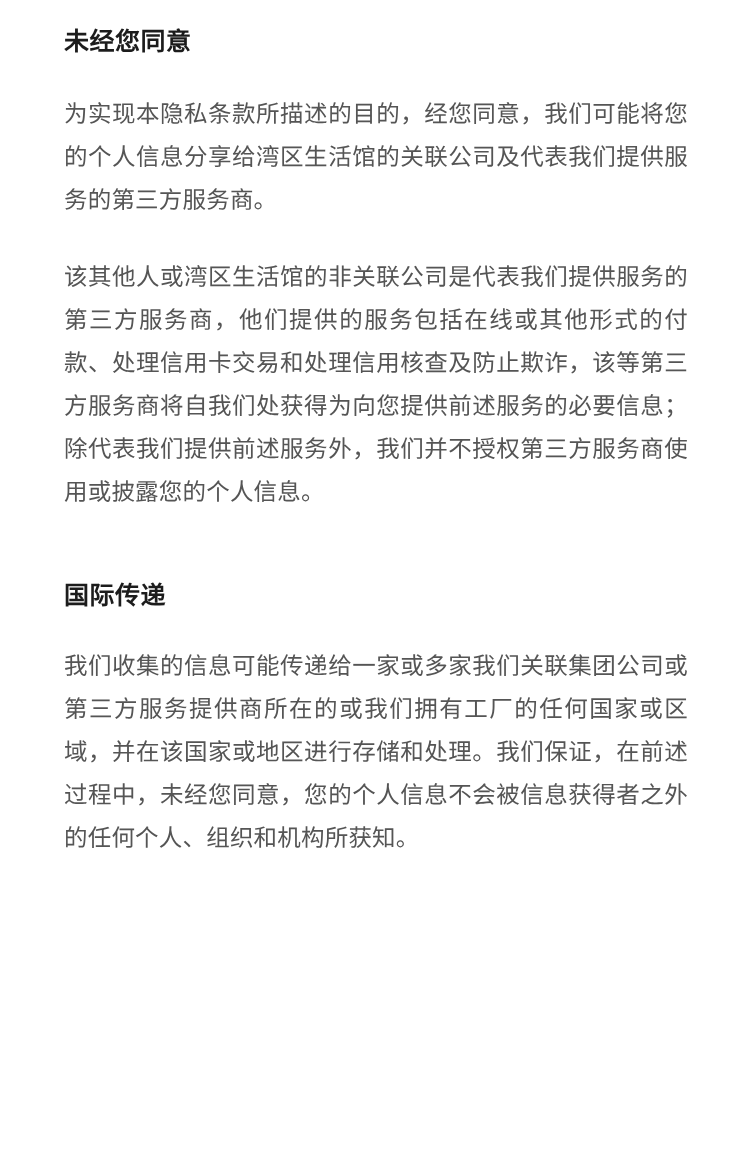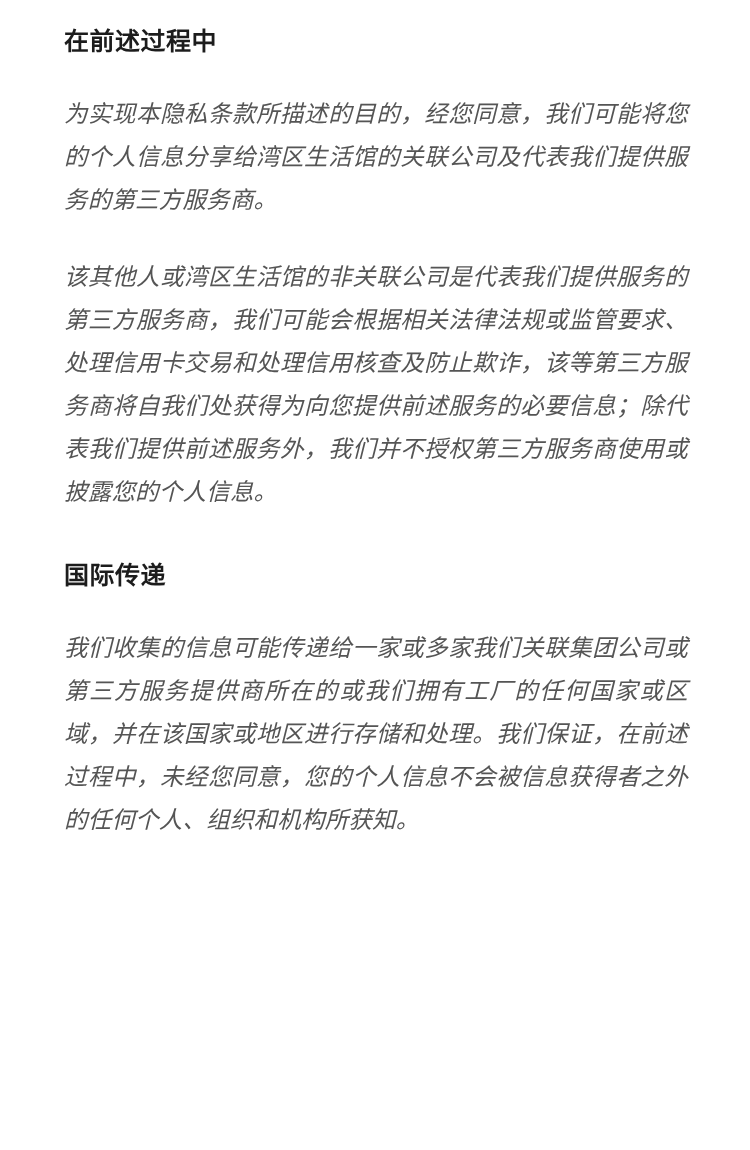--- a/index.html
+++ b/index.html
@@ -23,47 +23,45 @@
   }
   .section-heading {
     font-size: 25px;
     font-weight: bold;
     color: #1c1c1c;
     line-height: 1.4;
     margin: 0 0 34px 0;
     letter-spacing: 0.5px;
   }
   .section-heading.second {
-    margin-top: 46px;
+    margin-top: 64px;
     margin-bottom: 32px;
-    font-family: Liberation Mono, monospace;
   }
   .para {
     font-size: 23.5px;
     line-height: 43px;
     color: #555555;
     margin: 0 0 34px 0;
     text-align: justify;
     letter-spacing: 0.2px;
-    font-style: italic;
   }
   .para:last-child {
     margin-bottom: 0;
   }
 </style>
 </head>
 <body>
 
 <div class="page">
 
-  <h2 class="section-heading">在前述过程中</h2>
+  <h2 class="section-heading">未经您同意</h2>
 
   <p class="para">为实现本隐私条款所描述的目的，经您同意，我们可能将您的个人信息分享给湾区生活馆的关联公司及代表我们提供服务的第三方服务商。</p>
 
 
-  <p class="para">该其他人或湾区生活馆的非关联公司是代表我们提供服务的第三方服务商，我们可能会根据相关法律法规或监管要求、处理信用卡交易和处理信用核查及防止欺诈，该等第三方服务商将自我们处获得为向您提供前述服务的必要信息；除代表我们提供前述服务外，我们并不授权第三方服务商使用或披露您的个人信息。</p>
+  <p class="para">该其他人或湾区生活馆的非关联公司是代表我们提供服务的第三方服务商，他们提供的服务包括在线或其他形式的付款、处理信用卡交易和处理信用核查及防止欺诈，该等第三方服务商将自我们处获得为向您提供前述服务的必要信息；除代表我们提供前述服务外，我们并不授权第三方服务商使用或披露您的个人信息。</p>
 
 
   <h2 class="section-heading second">国际传递</h2>
 
   <p class="para">我们收集的信息可能传递给一家或多家我们关联集团公司或第三方服务提供商所在的或我们拥有工厂的任何国家或区域，并在该国家或地区进行存储和处理。我们保证，在前述过程中，未经您同意，您的个人信息不会被信息获得者之外的任何个人、组织和机构所获知。</p>
 
 </div>
 
 </body></html>

